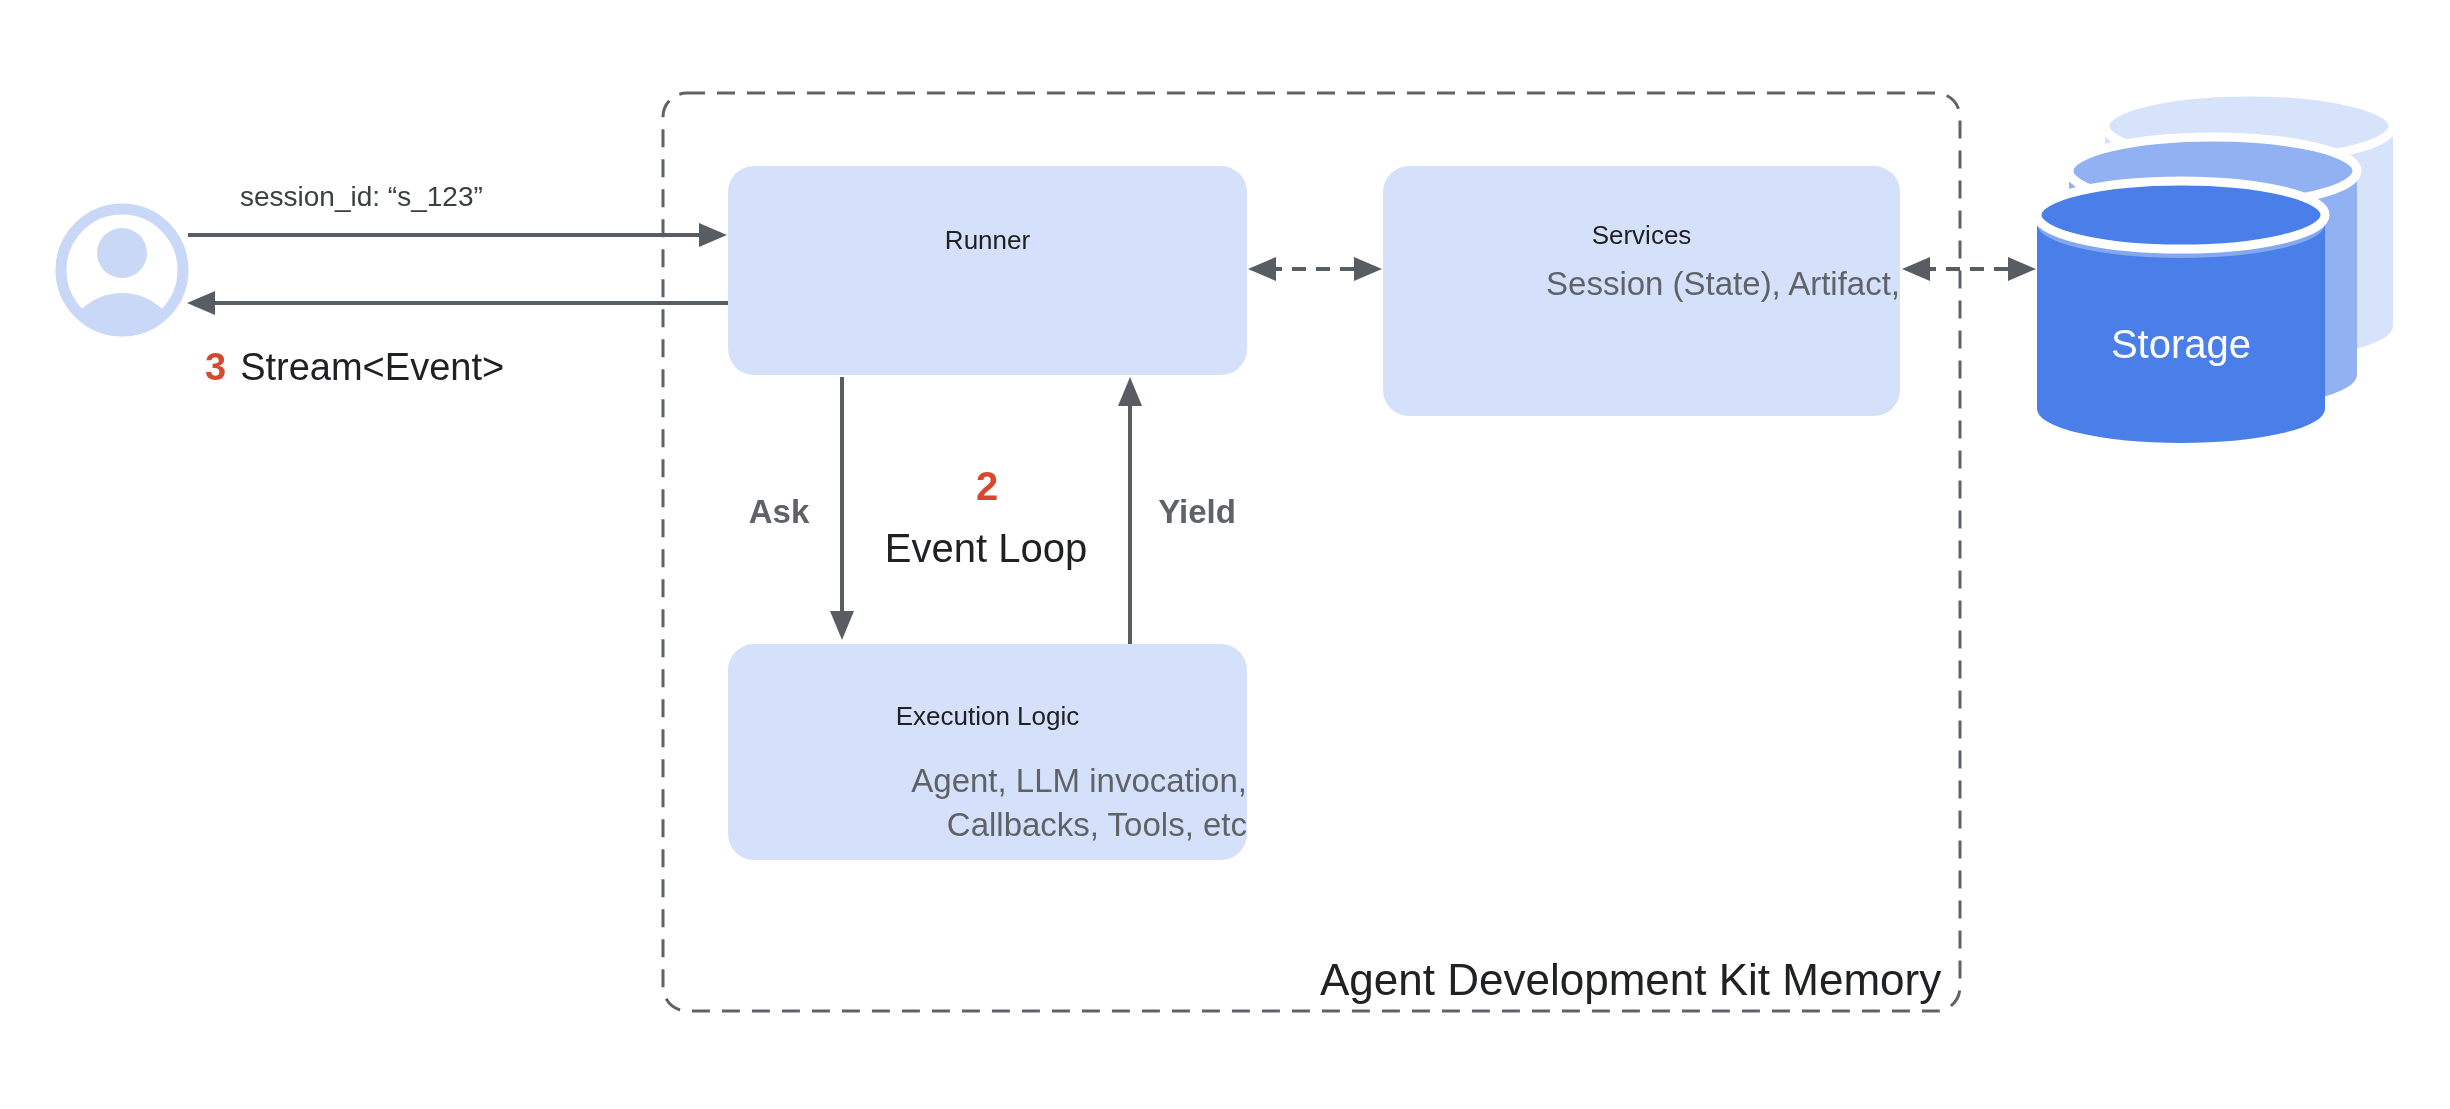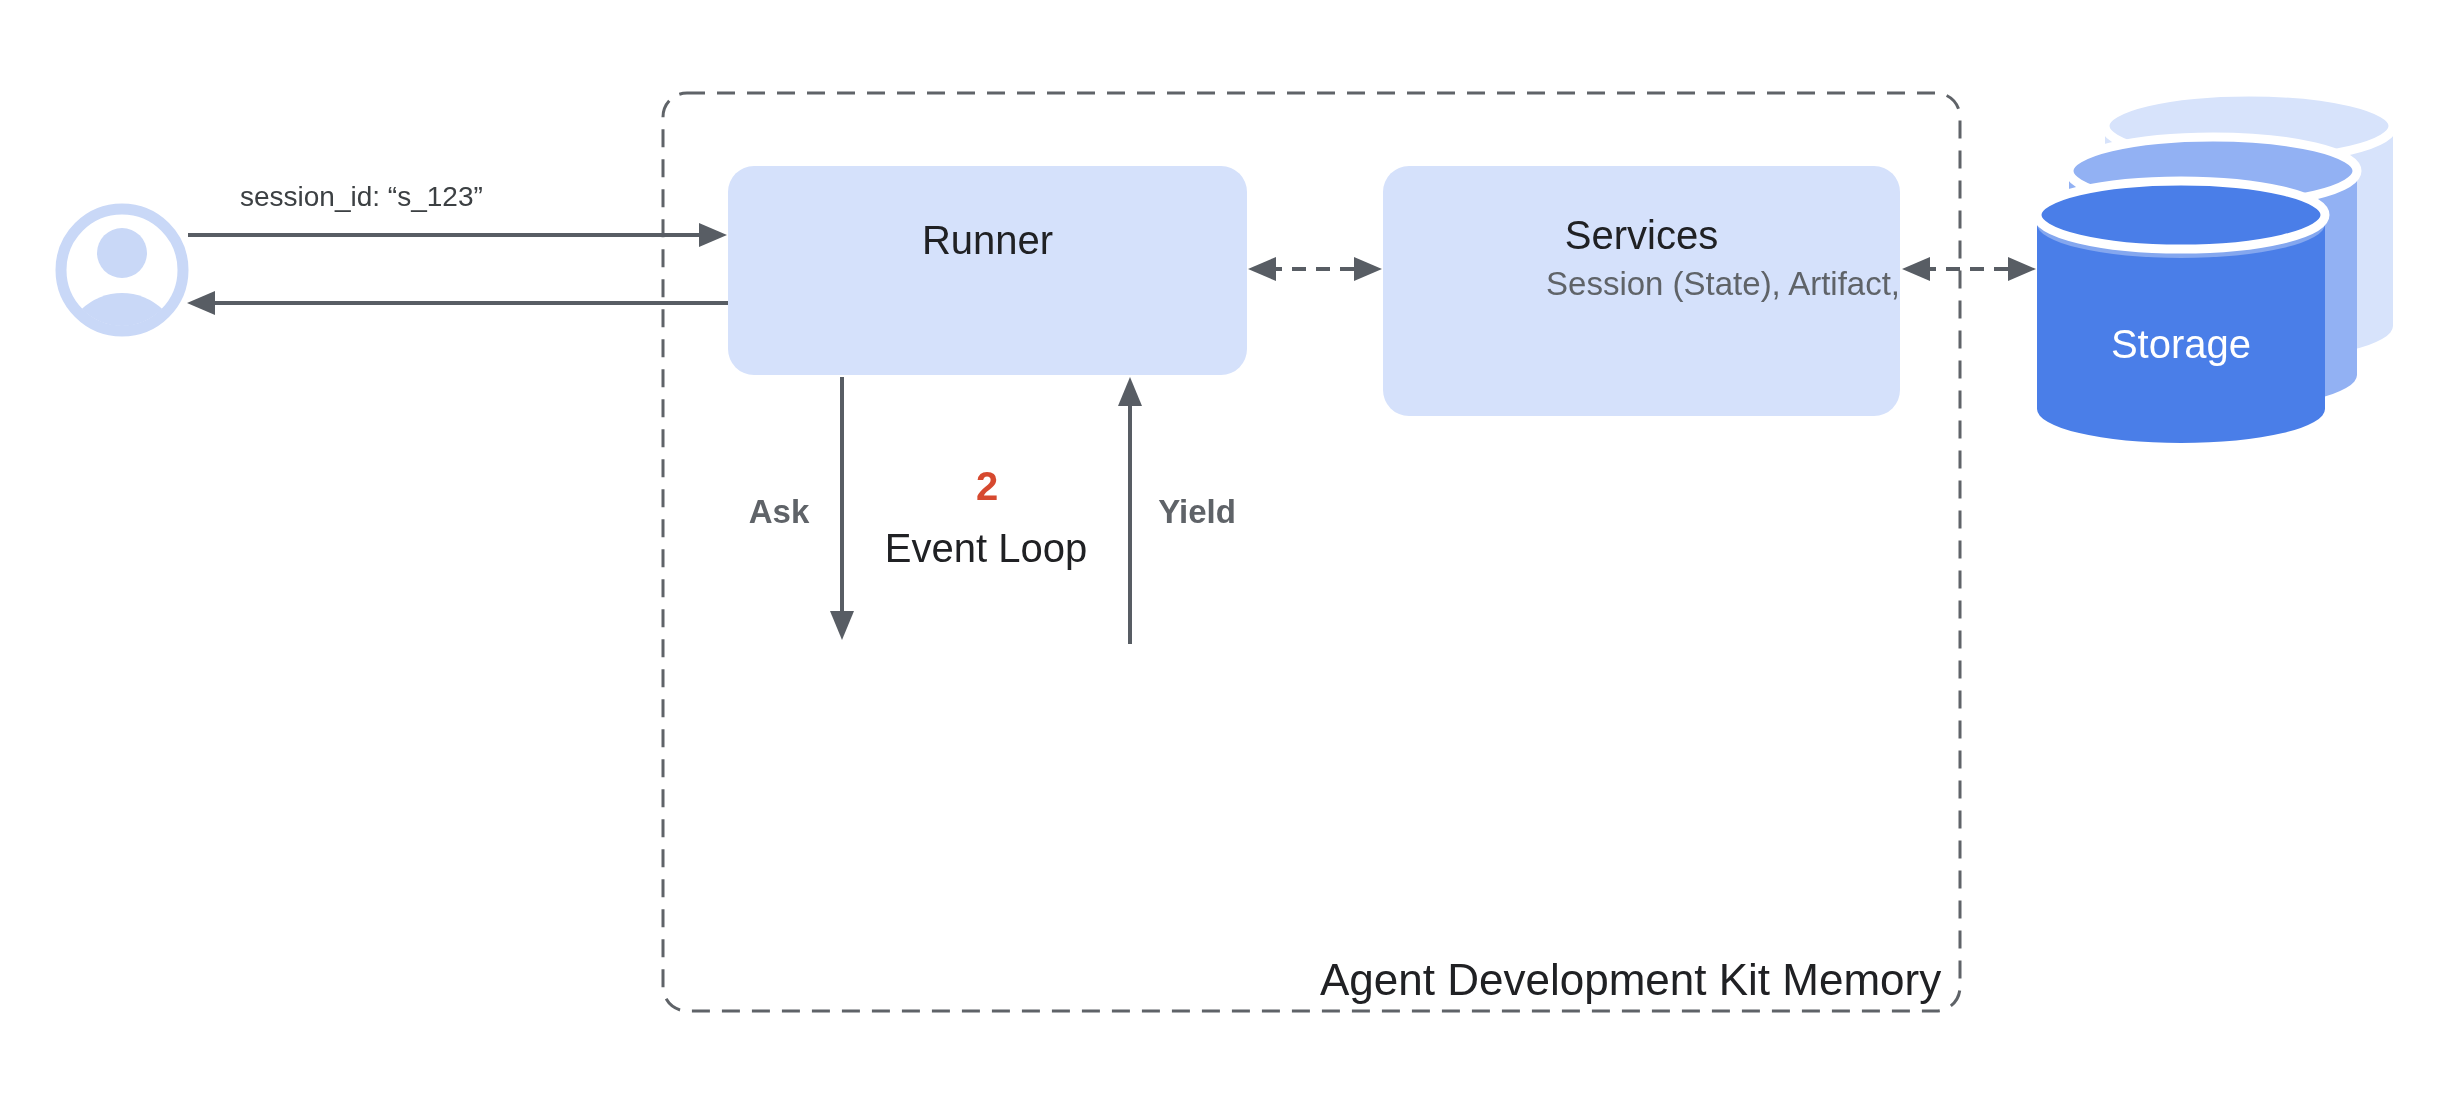--- a/index.html
+++ b/index.html
@@ -24,21 +24,21 @@
   .stage svg{position:absolute;left:0;top:0;}
   .abs{position:absolute;}
   .center{transform:translate(-50%,-50%);white-space:nowrap;}
 
   
   .card{
     position:absolute;background:var(--box-fill);border-radius:26px;
   }
   .card-title{
     position:absolute;left:0;width:100%;text-align:center;
-    font-size:40px;line-height:48px;color:var(--title-dark);white-space:nowrap;
+    font-size:26px;line-height:48px;color:var(--title-dark);white-space:nowrap;
   }
   .card-sub{
     position:absolute;left:0;width:100%;text-align:right;
     font-size:33px;line-height:44px;color:var(--subtitle-gray);white-space:nowrap;
   }
   .ep-box{
     position:absolute;left:50%;transform:translateX(-50%);top:122px;
     width:340px;height:62px;box-sizing:border-box;
     border:3px dashed #37393B;display:flex;align-items:center;justify-content:center;
     font-size:30px;color:var(--subtitle-gray);white-space:nowrap;
@@ -120,32 +120,42 @@
 
     <g stroke="var(--arrow-gray)" fill="var(--arrow-gray)">
       <line x1="1922" y1="269" x2="2016" y2="269" stroke-width="4" stroke-dasharray="14 10"></line>
       <polygon points="1930,257 1902,269 1930,281" stroke="none"></polygon>
       <polygon points="2008,257 2036,269 2008,281" stroke="none"></polygon>
     </g>
   </svg>
 
   <div class="abs session-line" style="left:240px;top:180px;">session_id: “s_123”</div>
 
+  <div class="abs step-line" style="left:205px;top:345px;">
+    <span class="step-num">3</span><span>Stream&lt;Event&gt;</span>
+  </div>
 
   <div class="card" style="left:728px;top:166px;width:519px;height:209px;">
     <div class="card-title" style="top:50px;">Runner</div>
   </div>
 
   <div class="card" style="left:1383px;top:166px;width:517px;height:250px;">
     <div class="card-title" style="top:45px;">Services</div>
     <div class="card-sub" style="top:96px;">
       <div>Session (State), Artifact,</div>
     </div>
   </div>
 
+  <div class="card" style="left:728px;top:644px;width:519px;height:216px;">
+    <div class="card-title" style="top:48px;">Execution Logic</div>
+    <div class="card-sub" style="top:115px;">
+      <div>Agent, LLM invocation,</div>
+      <div>Callbacks, Tools, etc</div>
+    </div>
+  </div>
 
   <div class="abs center flow-label" style="left:779px;top:512px;">Ask</div>
   <div class="abs center loop-num" style="left:987px;top:486px;">2</div>
   <div class="abs center loop-label" style="left:986px;top:548px;">Event Loop</div>
   <div class="abs center flow-label" style="left:1197px;top:512px;">Yield</div>
 
   <div class="abs adk-label" style="left:1320px;top:956px;">Agent Development Kit Memory</div>
 
 </div>
 

